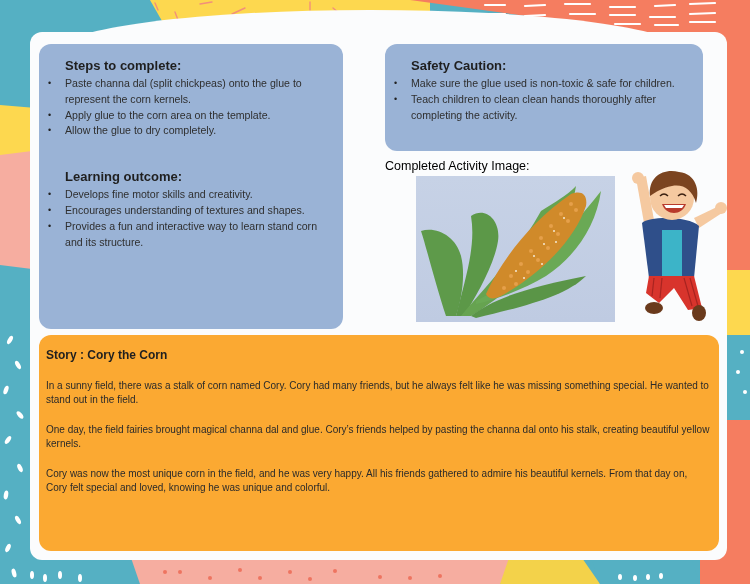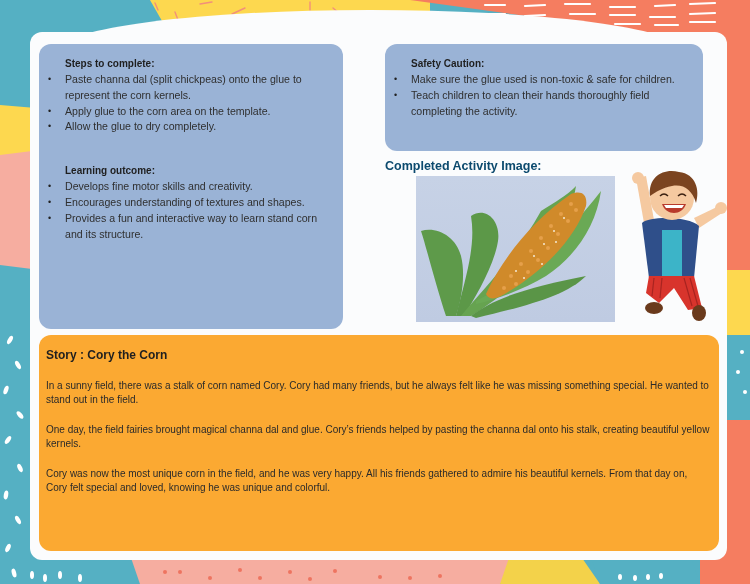--- a/index.html
+++ b/index.html
@@ -31,21 +31,21 @@
     position: absolute;
     background: #9ab3d6;
     border-radius: 12px;
     z-index: 2;
   }
   #steps-card { left: 39px; top: 44px; width: 304px; height: 285px; padding: 14px 12px 0 26px; }
   #safety-card { left: 385px; top: 44px; width: 318px; height: 107px; padding: 14px 12px 8px 26px; }
 
   .section-title {
     font-weight: bold;
-    font-size: 10px;
+    font-size: 13px;
     color: #1f1f1f;
     margin-bottom: 3px;
   }
   ul.bullets { list-style: none; }
   ul.bullets li {
     position: relative;
     font-size: 10.6px;
     line-height: 15.8px;
     color: #2f2f2f;
   }
@@ -53,21 +53,21 @@
     content: "•";
     position: absolute;
     left: -17px; top: 0;
     font-size: 9px;
     color: #222;
   }
   .gap { height: 15px; }
 
   #completed-title {
     position: absolute; left: 385px; top: 159px;
-    font-weight: bold; font-size: 12.5px; color: #0c4a6e; z-index: 2;
+    font-weight: normal; font-size: 12.5px; color: #000000; z-index: 2;
   }
   #activity-image {
     position: absolute; left: 416px; top: 176px; width: 199px; height: 146px;
     background: linear-gradient(180deg, #c7d2e6 0%, #bfcbe2 100%);
     z-index: 2; overflow: hidden;
   }
   #kid-illustration {
     position: absolute; left: 624px; top: 168px; width: 110px; height: 156px; z-index: 2;
   }
 
@@ -181,21 +181,21 @@
       <li>Encourages understanding of textures and shapes.</li>
       <li>Provides a fun and interactive way to learn stand corn and its structure.</li>
     </ul>
   </div>
 </section>
 
 <section id="safety-card" class="card-blue">
   <div class="section-title">Safety Caution:</div>
   <ul class="bullets">
     <li>Make sure the glue used is non-toxic &amp; safe for children.</li>
-    <li>Teach children to clean their hands thoroughly field completing the activity.</li>
+    <li>Teach children to clean clean hands thoroughly after completing the activity.</li>
   </ul>
 </section>
 
 <div id="completed-title">Completed Activity Image:</div>
 
 <div id="activity-image" title="Corn craft made with channa dal kernels on paper leaves">
   <svg width="199" height="146" viewBox="0 0 199 146">
 
     <path d="M30,140 C20,110 10,70 5,55 C20,50 40,60 45,80 C50,100 45,125 40,140 Z" fill="#5e9a4a"></path>
     <path d="M40,140 C50,100 60,70 55,40 C70,30 85,45 82,65 C78,90 60,120 48,140 Z" fill="#5c9848"></path>

